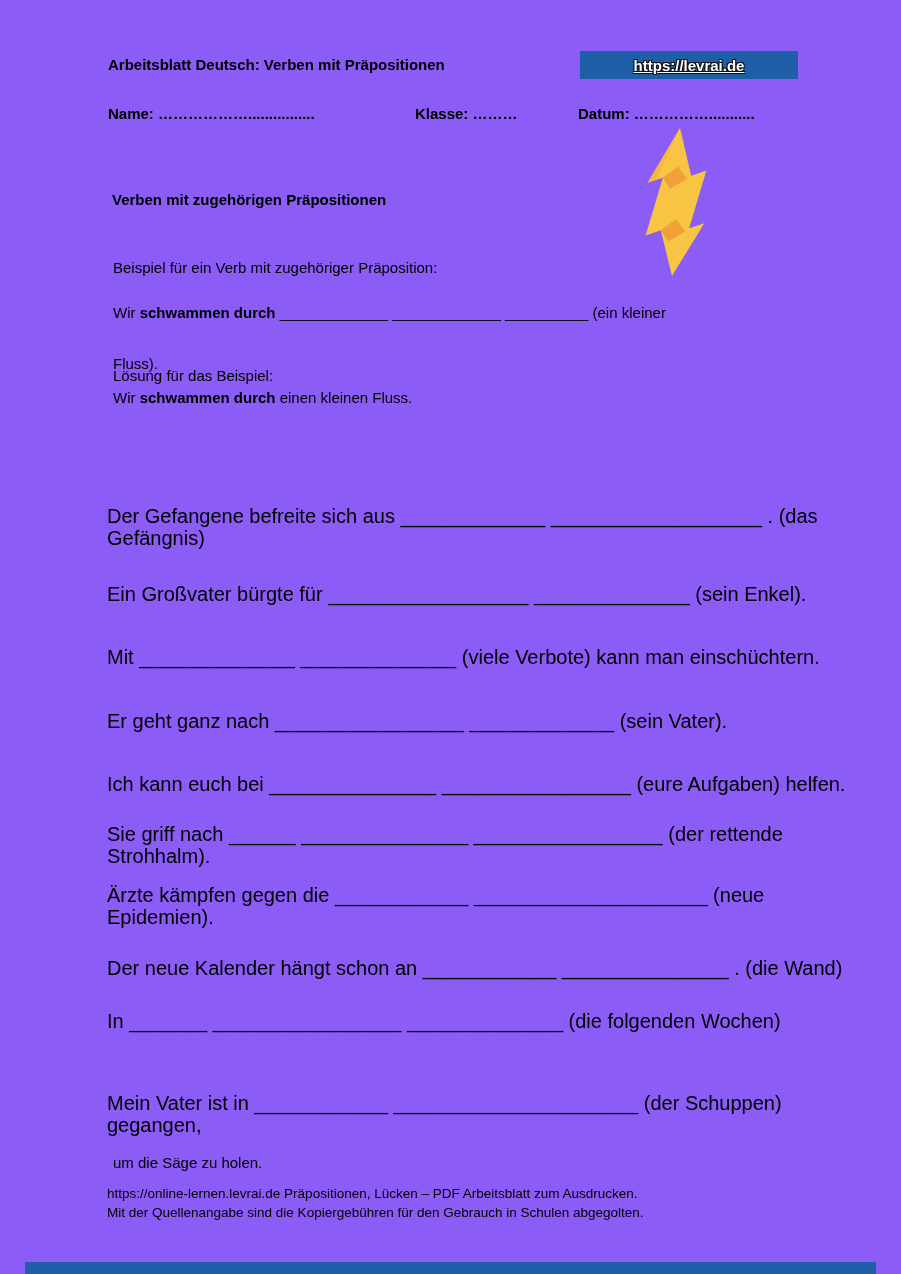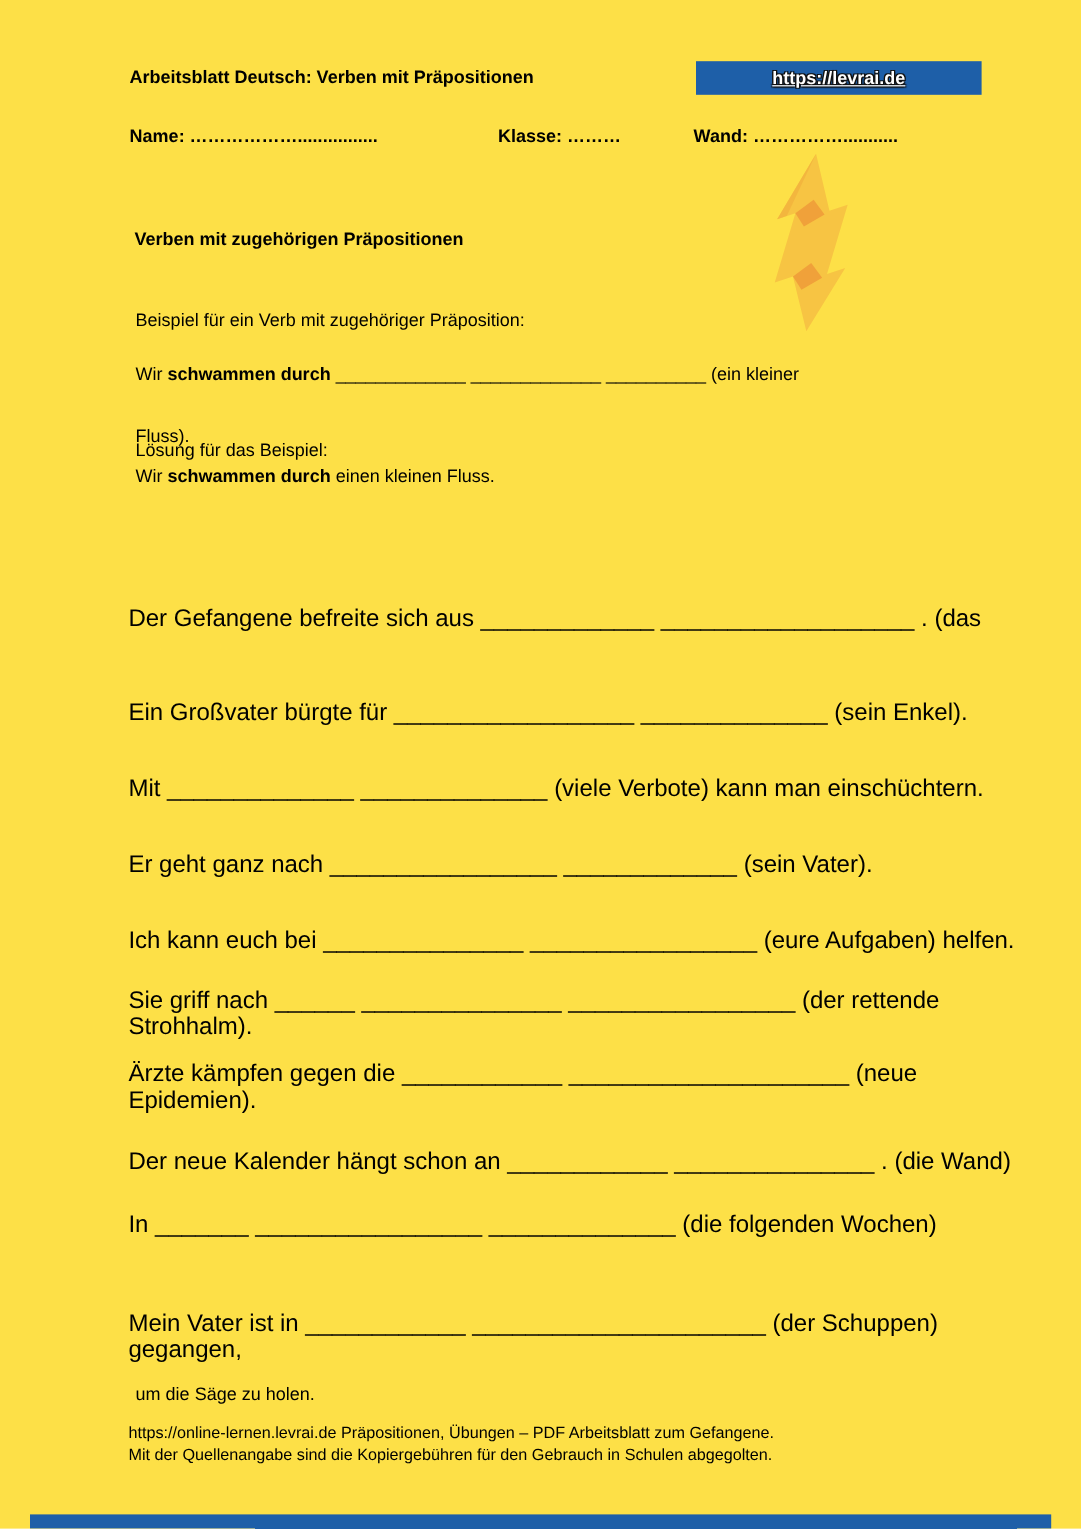--- a/index.html
+++ b/index.html
@@ -2,30 +2,30 @@
 <html><head>
 <meta charset="utf-8">
 <style>
   * { margin: 0; padding: 0; box-sizing: border-box; }
   html, body { background: #ffffff; }
   body { font-family: "Liberation Sans", "DejaVu Sans", sans-serif; color: #000; }
   .page {
     position: relative;
     width: 901px;
     height: 1274px;
-    background: #fde047;
+    background: #8b5cf6;
     overflow: hidden;
   }
   .abs { position: absolute; white-space: nowrap; }
   .t { font-size: 15px; line-height: 22px; }
   .b { font-weight: 700; }
   .link-box {
     position: absolute;
     left: 580px; top: 51px;
-    width: 238px; height: 28px;
+    width: 218px; height: 28px;
     display: flex; align-items: center; justify-content: center;
     cursor: pointer;
   }
   .link-box span {
     color: #ffffff;
     font-weight: 700;
     font-size: 15px;
     text-decoration: underline;
     text-shadow: 1px 1px 0 #111, -1px -1px 0 #111, 1px -1px 0 #111, -1px 1px 0 #111;
   }
@@ -44,21 +44,21 @@
 <div class="page">
 
   <div class="abs t b" style="left:108px; top:54px;">Arbeitsblatt Deutsch: Verben mit Präpositionen</div>
 
   <div class="link-box" style="background:#1e5fa8;">
     <span>https://levrai.de</span>
   </div>
 
   <div class="abs t b" style="left:108px; top:103px;">Name: ………………................</div>
   <div class="abs t b" style="left:415px; top:103px;">Klasse: ………</div>
-  <div class="abs t b" style="left:578px; top:103px;">Wand: ……………...........</div>
+  <div class="abs t b" style="left:578px; top:103px;">Datum: ……………...........</div>
 
   <div class="abs" style="left:642px; top:126px;">
     <svg width="68" height="152" viewBox="0 0 64 150" aria-hidden="true">
       <polygon points="36,2 4,56 19,51 2,108 17,103 28,148 60,96 45,101 62,44 47,49" fill="#f7c443"></polygon>
       <polygon points="19,51 34,40 43,52 26,62" fill="#f0a13a"></polygon>
       <polygon points="17,103 32,92 41,104 24,114" fill="#f0a13a"></polygon>
       <polygon points="36,2 4,56 12,53" fill="#f3b63e"></polygon>
     </svg>
   </div>
 
@@ -72,20 +72,21 @@
   <div class="abs t" style="left:113px; top:325px;margin-top:28px;">Fluss).</div>
 
   <div class="abs t" style="left:113px; top:365px;">Lösung für das Beispiel:</div>
   <div class="abs t" style="left:113px; top:387px;">
     <span>Wir </span><span class="b">schwammen durch</span><span> einen kleinen Fluss.</span>
   </div>
 
 
   <div class="abs" style="left:107px; top:505px;">
     <div class="q-line">Der Gefangene befreite sich aus _____________ ___________________ . (das</div>
+    <div class="q-line">Gefängnis)</div>
   </div>
 
   <div class="abs" style="left:107px; top:583px;">
     <div class="q-line">Ein Großvater bürgte für __________________ ______________ (sein Enkel).</div>
   </div>
 
   <div class="abs" style="left:107px; top:646px;">
     <div class="q-line">Mit ______________ ______________ (viele Verbote) kann man einschüchtern.</div>
   </div>
 
@@ -116,19 +117,19 @@
   </div>
 
   <div class="abs" style="left:107px; top:1092px;">
     <div class="q-line">Mein Vater ist in ____________ ______________________ (der Schuppen)</div>
     <div class="q-line">gegangen,</div>
   </div>
 
   <div class="abs t" style="left:113px; top:1152px;">um die Säge zu holen.</div>
 
   <div class="abs footer-line" style="left:107px; top:1184px;">
-    <span class="footer-link">https://online-lernen.levrai.de</span><span>  Präpositionen, Übungen – PDF Arbeitsblatt zum Gefangene.</span>
+    <span class="footer-link">https://online-lernen.levrai.de</span><span>  Präpositionen, Lücken – PDF Arbeitsblatt zum Ausdrucken.</span>
   </div>
   <div class="abs footer-line" style="left:107px; top:1203px;">Mit der Quellenangabe sind die Kopiergebühren für den Gebrauch in Schulen abgegolten.</div>
 
   <div class="bottom-bar" style="background:#1e5fa8;"></div>
 
 </div>
 
 </body></html>

